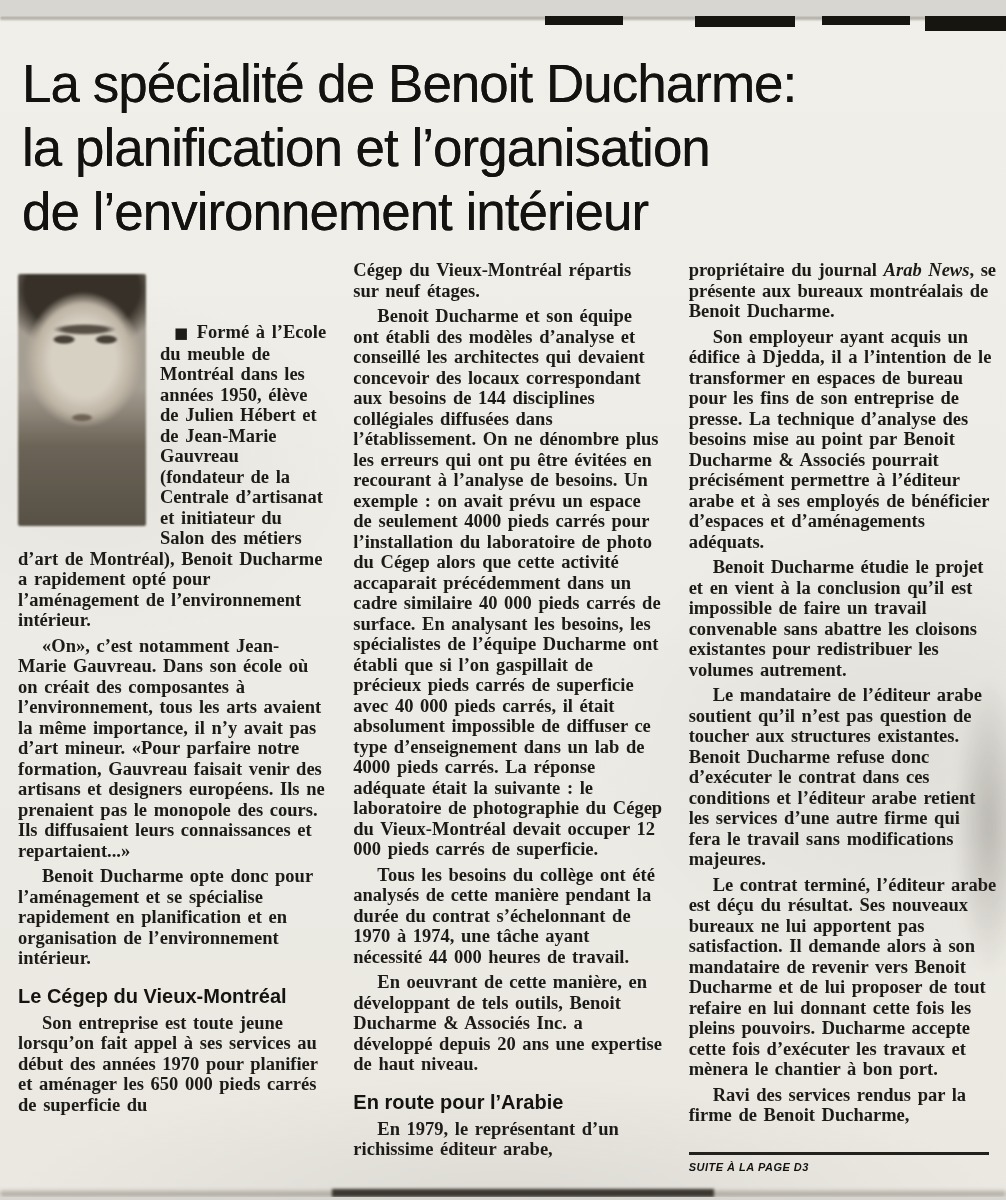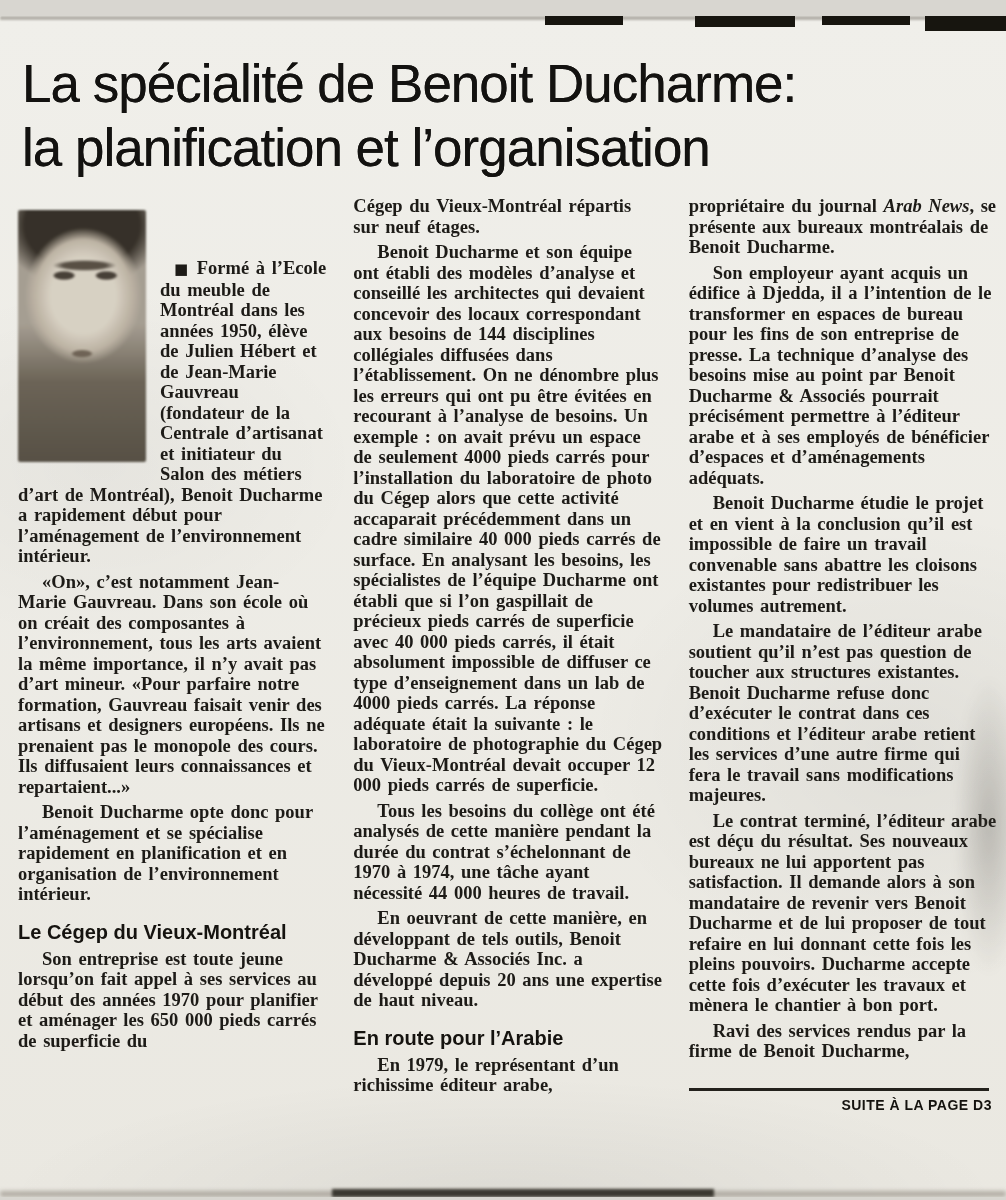--- a/index.html
+++ b/index.html
@@ -92,53 +92,54 @@
     font-weight:700;
     font-size:20px;
     line-height:22px;
     color:#15130f;
   }
   .ital{font-style:italic;}
 
   .suite-block{margin-top:26px;}
   .suite-rule{border:0;border-top:3px solid #23211c;margin:0 6px 6px 0;width:97%;}
   .suite-label{
-    text-align:right;
     padding-right:6px;
     font-family:"Liberation Sans", sans-serif;
     font-weight:700;
-    font-size:14px;
+    font-size:11px;
     letter-spacing:0.5px;
     color:#14120e;
+    font-style:italic;
   }
 </style>
 </head>
 <body>
 
 <div class="page">
 
   <div class="frag-strip"></div>
   <div class="frag" style="left:545px;top:0;width:78px;height:9px;"></div>
   <div class="frag" style="left:695px;top:0;width:100px;height:11px;"></div>
   <div class="frag" style="left:822px;top:0;width:88px;height:9px;"></div>
   <div class="frag" style="left:925px;top:0;width:81px;height:15px;"></div>
   <div class="frag-bottom-strip"></div>
   <div class="frag" style="left:332px;bottom:0;width:382px;height:8px;background:#3b3831;filter:blur(1.5px);"></div>
   <div class="smudge"></div>
 
   <h1 class="headline">
     <div>La spécialité de Benoit Ducharme:</div>
     <div>la planification et l’organisation</div>
+    <div>de l’environnement intérieur</div>
   </h1>
 
   <div class="content">
 
     <div class="col">
       <div class="photo"></div>
-      <p class="lead"><span class="bullet">■</span> <span>Formé à l’Ecole du meuble de Montréal dans les années 1950, élève de Julien Hébert et de Jean-Marie Gauvreau (fondateur de la Centrale d’artisanat et initiateur du Salon des métiers d’art de Montréal), Benoit Ducharme a rapidement début pour l’aménagement de l’environnement intérieur.</span></p>
+      <p class="lead"><span class="bullet">■</span> <span>Formé à l’Ecole du meuble de Montréal dans les années 1950, élève de Julien Hébert et de Jean-Marie Gauvreau (fondateur de la Centrale d’artisanat et initiateur du Salon des métiers d’art de Montréal), Benoit Ducharme a rapidement opté pour l’aménagement de l’environnement intérieur.</span></p>
       <p>«On», c’est notamment Jean-Marie Gauvreau. Dans son école où on créait des composantes à l’environnement, tous les arts avaient la même importance, il n’y avait pas d’art mineur. «Pour parfaire notre formation, Gauvreau faisait venir des artisans et designers européens. Ils ne prenaient pas le monopole des cours. Ils diffusaient leurs connaissances et repartaient...»</p>
       <p>Benoit Ducharme opte donc pour l’aménagement et se spécialise rapidement en planification et en organisation de l’environnement intérieur.</p>
       <h3 class="subhead">Le Cégep du Vieux-Montréal</h3>
       <p>Son entreprise est toute jeune lorsqu’on fait appel à ses services au début des années 1970 pour planifier et aménager les 650 000 pieds carrés de superficie du</p>
     </div>
 
     <div class="col">
       <p class="noindent">Cégep du Vieux-Montréal répartis sur neuf étages.</p>
       <p>Benoit Ducharme et son équipe ont établi des modèles d’analyse et conseillé les architectes qui devaient concevoir des locaux correspondant aux besoins de 144 disciplines collégiales diffusées dans l’établissement. On ne dénombre plus les erreurs qui ont pu être évitées en recourant à l’analyse de besoins. Un exemple : on avait prévu un espace de seulement 4000 pieds carrés pour l’installation du laboratoire de photo du Cégep alors que cette activité accaparait précédemment dans un cadre similaire 40 000 pieds carrés de surface. En analysant les besoins, les spécialistes de l’équipe Ducharme ont établi que si l’on gaspillait de précieux pieds carrés de superficie avec 40 000 pieds carrés, il était absolument impossible de diffuser ce type d’enseignement dans un lab de 4000 pieds carrés. La réponse adéquate était la suivante : le laboratoire de photographie du Cégep du Vieux-Montréal devait occuper 12 000 pieds carrés de superficie.</p>
       <p>Tous les besoins du collège ont été analysés de cette manière pendant la durée du contrat s’échelonnant de 1970 à 1974, une tâche ayant nécessité 44 000 heures de travail.</p>

